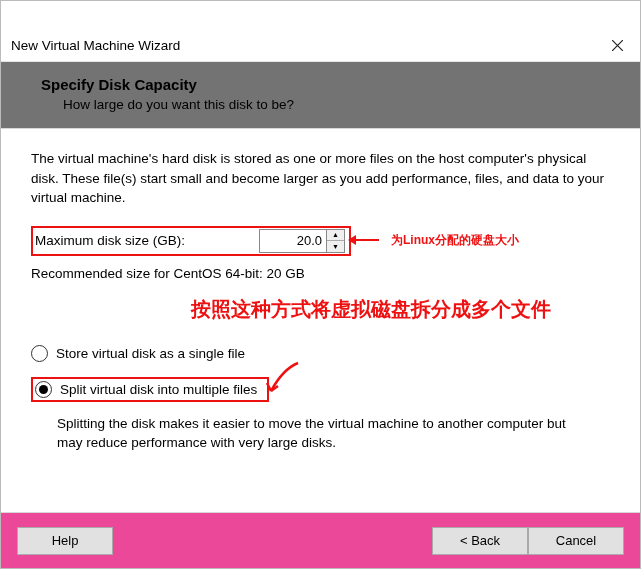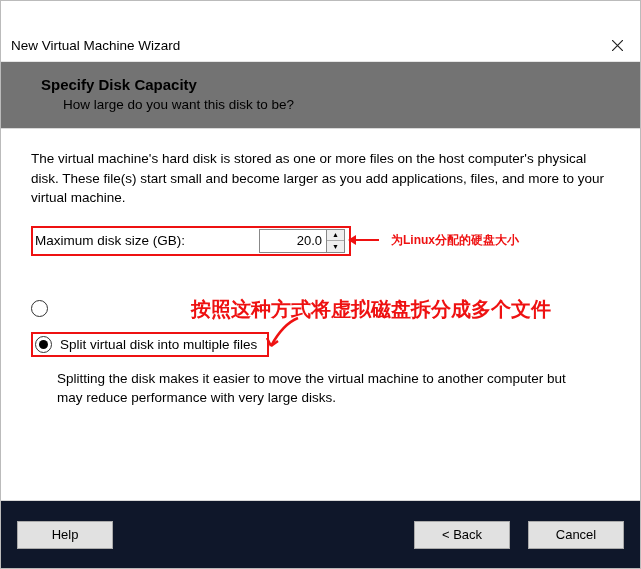--- a/index.html
+++ b/index.html
@@ -141,27 +141,27 @@
     width: 40px; height: 40px;
   }
   .split-desc {
     padding-left: 26px;
     line-height: 1.45;
     max-width: 560px;
   }
   .footer {
     position: absolute;
     bottom: 0; left: 0; right: 0;
-    height: 68px;
+    height: 56px;
     border-top: 1px solid #d8d8d8;
-    background: #0f172a;
+    background: #ec4899;
     display: flex;
     align-items: center;
     padding: 0 16px;
-    gap: 18px;
+    gap: 0;
   }
   .footer .spacer { flex: 1; }
   button.win {
     min-width: 96px;
     height: 28px;
     border: 1px solid #aaa;
     background: #e1e1e1;
     font-family: inherit;
     font-size: 13px;
     cursor: pointer;
@@ -183,44 +183,46 @@
       </svg>
   </div>
 </div>
 
 <div class="header">
   <div class="h1">Specify Disk Capacity</div>
   <div class="h2">How large do you want this disk to be?</div>
 </div>
 
 <div class="body">
-  <div class="desc">The virtual machine's hard disk is stored as one or more files on the host computer's physical disk. These file(s) start small and become larger as you add applications, files, and more to your virtual machine.</div>
+  <div class="desc">The virtual machine's hard disk is stored as one or more files on the host computer's physical disk. These file(s) start small and become larger as you add performance, files, and data to your virtual machine.</div>
 
   <div class="size-row">
     <span class="lbl">Maximum disk size (GB):</span>
     <span class="spin-wrap">
       <input type="text" value="20.0" style="">
       <span class="spinner">
         <div>▲</div>
         <div>▼</div>
       </span>
     </span>
     <div class="arrow">
       <span class="line"></span>
       <span style="margin-left:12px">为Linux分配的硬盘大小</span>
     </div>
   </div>
 
+  <div class="reco">Recommended size for CentOS 64-bit: 20 GB</div>
 
   <div class="annotation2">按照这种方式将虚拟磁盘拆分成多个文件</div>
 
   <div style="height:30px"></div>
 
   <div class="radio-row">
     <span class="radio"></span>
+    <span>Store virtual disk as a single file</span>
   </div>
 
   <div class="radio-box2">
     <span class="radio checked"></span>
     <span>Split virtual disk into multiple files</span>
     <svg class="curved-arrow" viewBox="0 0 40 40">
       <path d="M35 2 Q20 8 8 30" stroke="#e11" stroke-width="2.5" fill="none"></path>
       <path d="M8 30 L4 22 M8 30 L15 25" stroke="#e11" stroke-width="2.5" fill="none"></path>
     </svg>
   </div>

